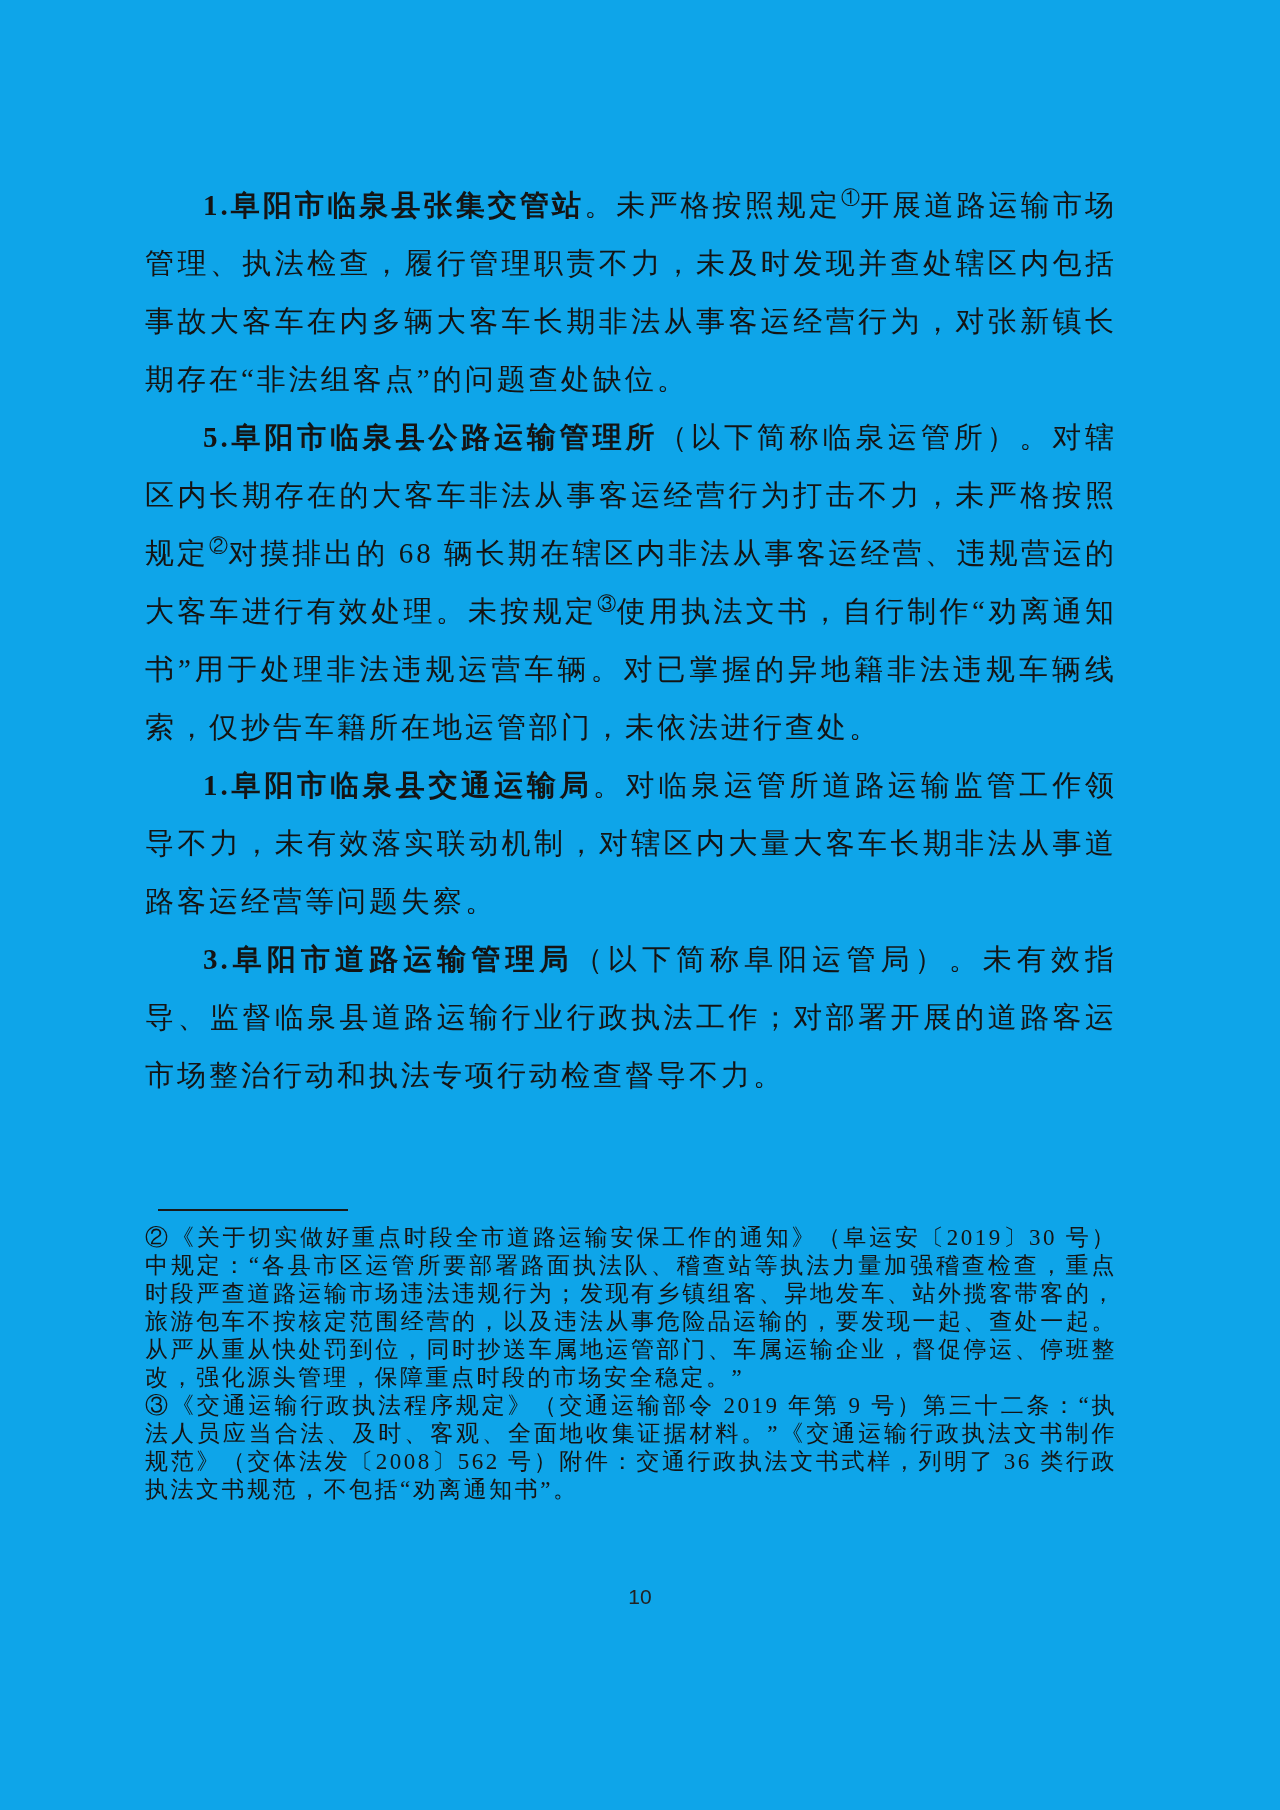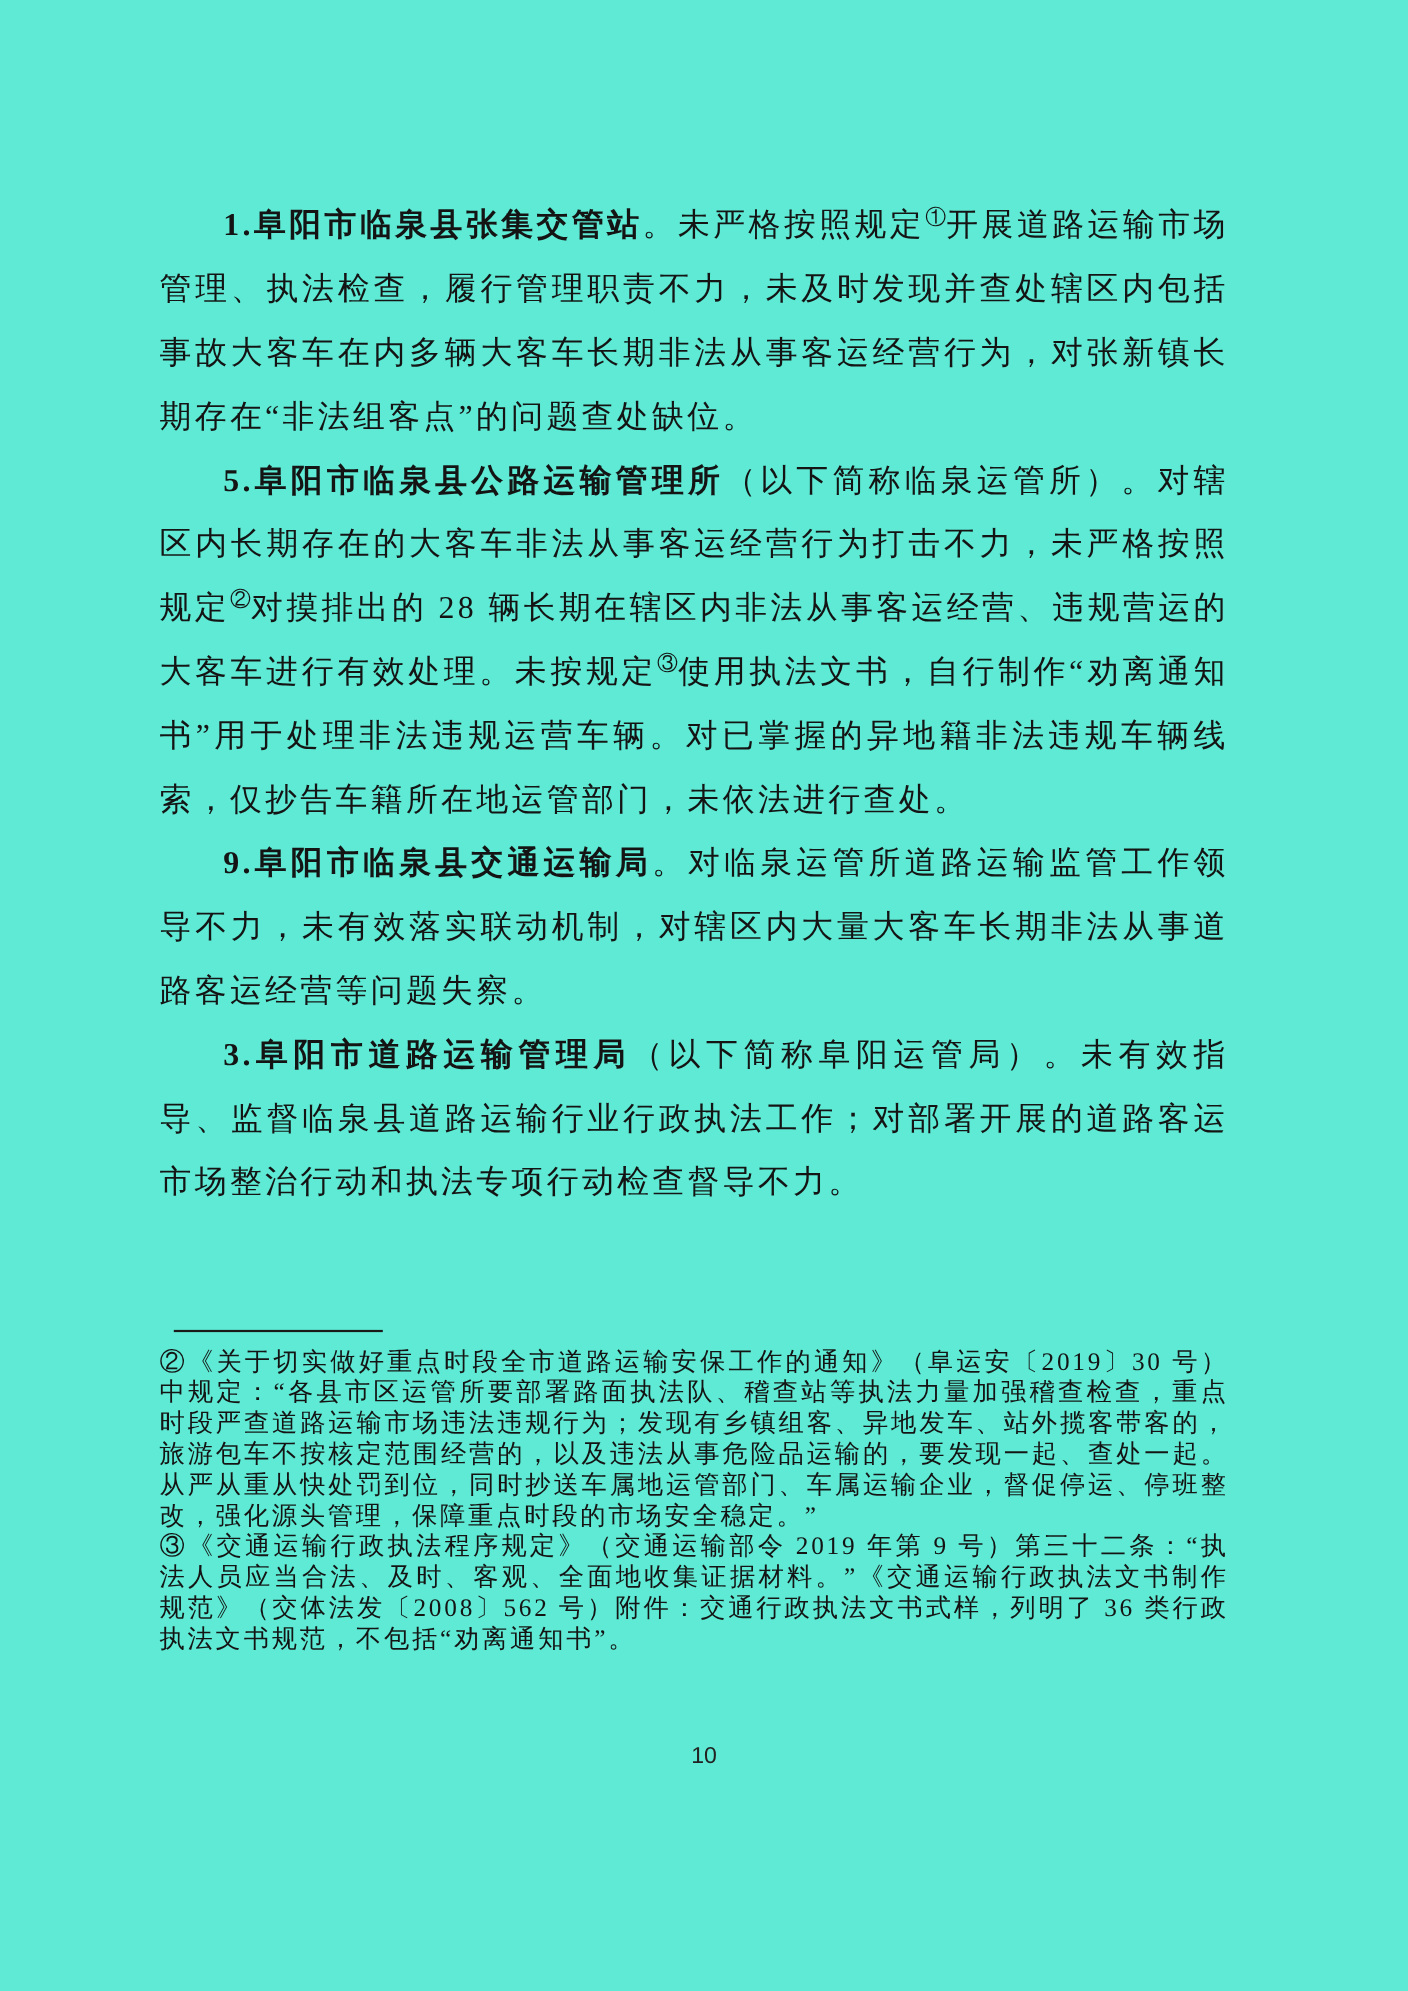--- a/index.html
+++ b/index.html
@@ -4,21 +4,21 @@
 <style>
   html, body {
     margin: 0;
     padding: 0;
     background: #e8e8e8;
   }
   .page {
     position: relative;
     width: 1280px;
     height: 1810px;
-    background: #5eead4;
+    background: #0ea5e9;
     margin: 0 auto;
     overflow: hidden;
     color: #141414;
     font-family: "Liberation Serif", "DejaVu Serif", serif;
   }
   .body-text {
     position: absolute;
     left: 145px;
     top: 176px;
     width: 972px;
@@ -77,23 +77,23 @@
 </style>
 </head>
 <body>
 
 <div class="page">
 
   <div class="body-text">
 
     <p><span class="lead">1.阜阳市临泉县张集交管站</span><span>。未严格按照规定</span><span class="fn-ref">①</span><span>开展道路运输市场管理、执法检查，履行管理职责不力，未及时发现并查处辖区内包括事故大客车在内多辆大客车长期非法从事客运经营行为，对张新镇长期存在“非法组客点”的问题查处缺位。</span></p>
 
-    <p><span class="lead">5.阜阳市临泉县公路运输管理所</span><span>（以下简称临泉运管所）。对辖区内长期存在的大客车非法从事客运经营行为打击不力，未严格按照规定</span><span class="fn-ref">②</span><span>对摸排出的 28 辆长期在辖区内非法从事客运经营、违规营运的大客车进行有效处理。未按规定</span><span class="fn-ref">③</span><span>使用执法文书，自行制作“劝离通知书”用于处理非法违规运营车辆。对已掌握的异地籍非法违规车辆线索，仅抄告车籍所在地运管部门，未依法进行查处。</span></p>
+    <p><span class="lead">5.阜阳市临泉县公路运输管理所</span><span>（以下简称临泉运管所）。对辖区内长期存在的大客车非法从事客运经营行为打击不力，未严格按照规定</span><span class="fn-ref">②</span><span>对摸排出的 68 辆长期在辖区内非法从事客运经营、违规营运的大客车进行有效处理。未按规定</span><span class="fn-ref">③</span><span>使用执法文书，自行制作“劝离通知书”用于处理非法违规运营车辆。对已掌握的异地籍非法违规车辆线索，仅抄告车籍所在地运管部门，未依法进行查处。</span></p>
 
-    <p><span class="lead">9.阜阳市临泉县交通运输局</span><span>。对临泉运管所道路运输监管工作领导不力，未有效落实联动机制，对辖区内大量大客车长期非法从事道路客运经营等问题失察。</span></p>
+    <p><span class="lead">1.阜阳市临泉县交通运输局</span><span>。对临泉运管所道路运输监管工作领导不力，未有效落实联动机制，对辖区内大量大客车长期非法从事道路客运经营等问题失察。</span></p>
 
     <p><span class="lead">3.阜阳市道路运输管理局</span><span>（以下简称阜阳运管局）。未有效指导、监督临泉县道路运输行业行政执法工作；对部署开展的道路客运市场整治行动和执法专项行动检查督导不力。</span></p>
 
   </div>
 
   <div class="footnote-sep"></div>
 
   <div class="footnotes">
     <p><span>②</span><span>《关于切实做好重点时段全市道路运输安保工作的通知》（阜运安〔2019〕30 号）中规定：“各县市区运管所要部署路面执法队、稽查站等执法力量加强稽查检查，重点时段严查道路运输市场违法违规行为；发现有乡镇组客、异地发车、站外揽客带客的，旅游包车不按核定范围经营的，以及违法从事危险品运输的，要发现一起、查处一起。从严从重从快处罚到位，同时抄送车属地运管部门、车属运输企业，督促停运、停班整改，强化源头管理，保障重点时段的市场安全稳定。”</span></p>
     <p><span>③</span><span>《交通运输行政执法程序规定》（交通运输部令 2019 年第 9 号）第三十二条：“执法人员应当合法、及时、客观、全面地收集证据材料。”《交通运输行政执法文书制作规范》（交体法发〔2008〕562 号）附件：交通行政执法文书式样，列明了 36 类行政执法文书规范，不包括“劝离通知书”。</span></p>

